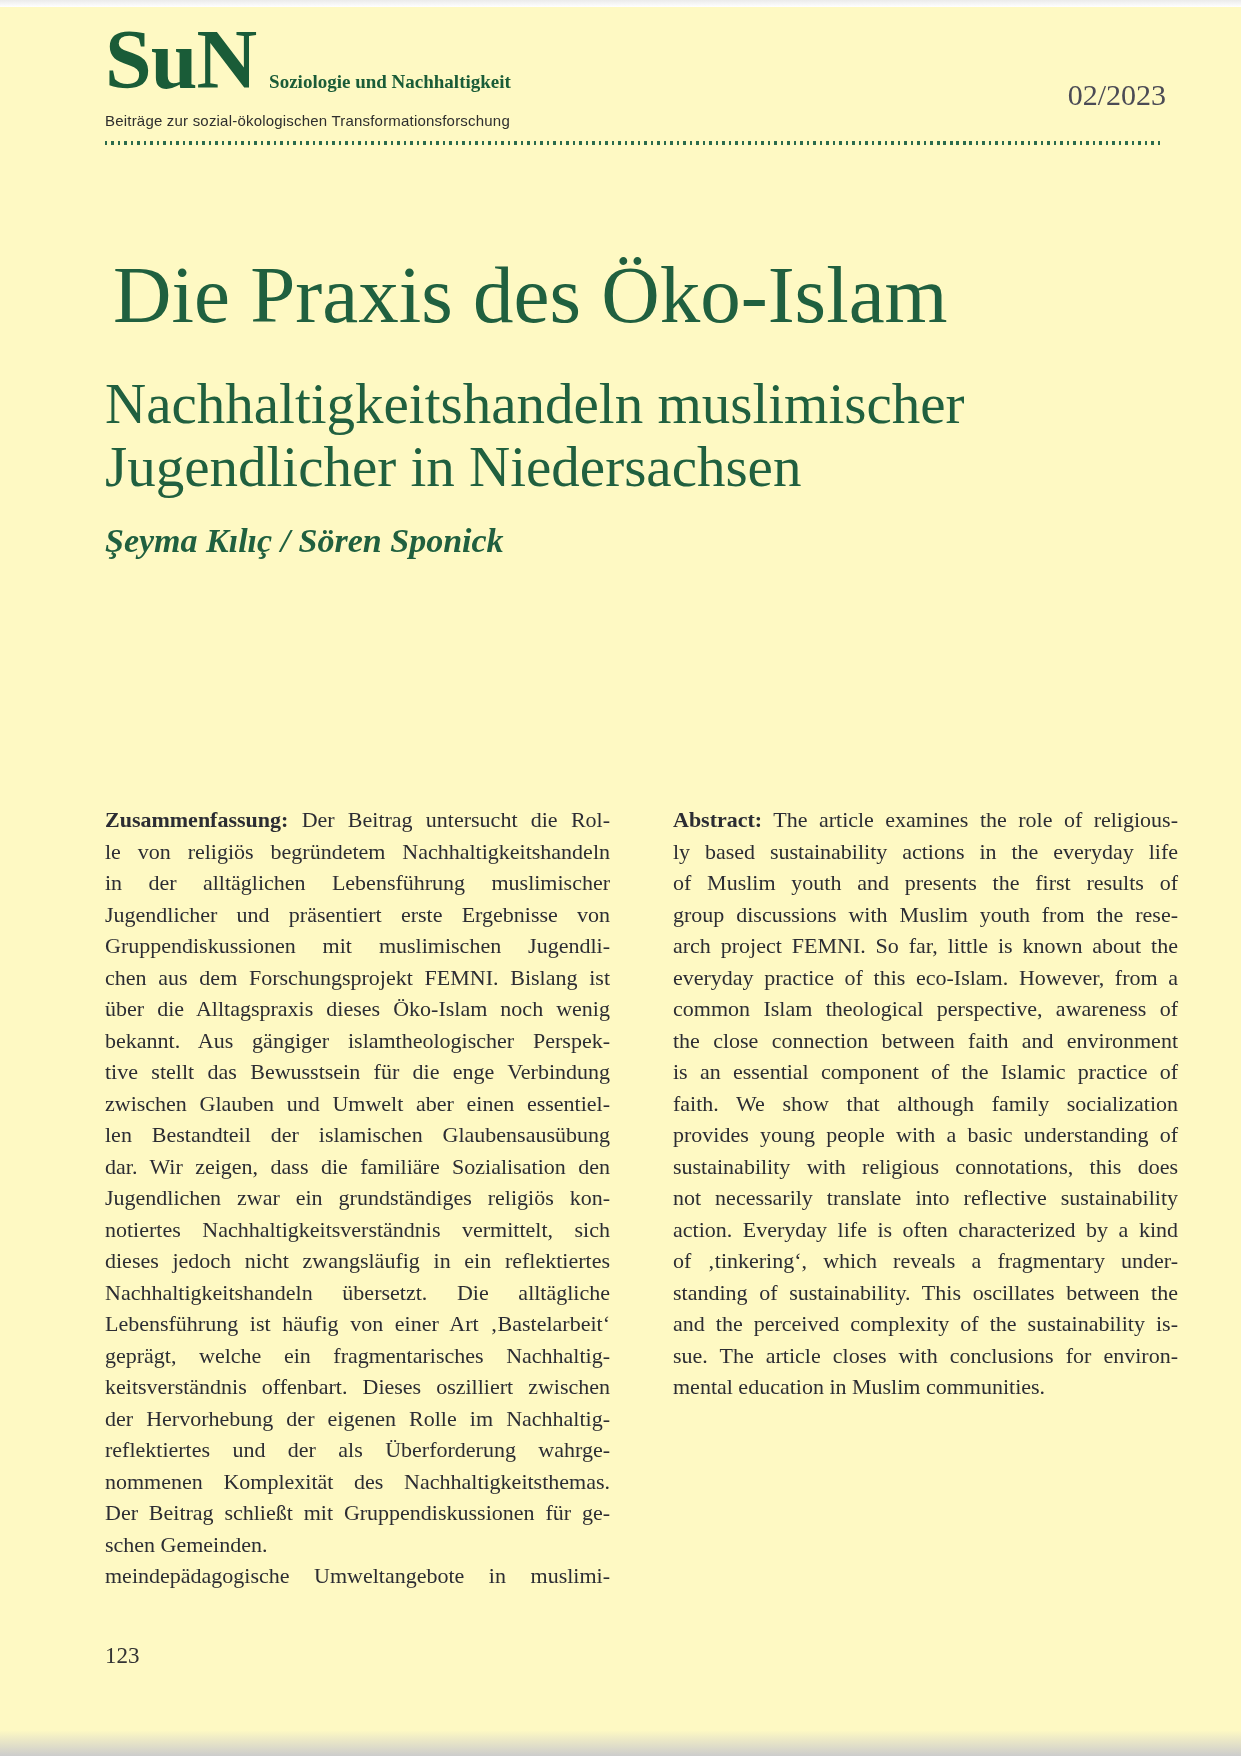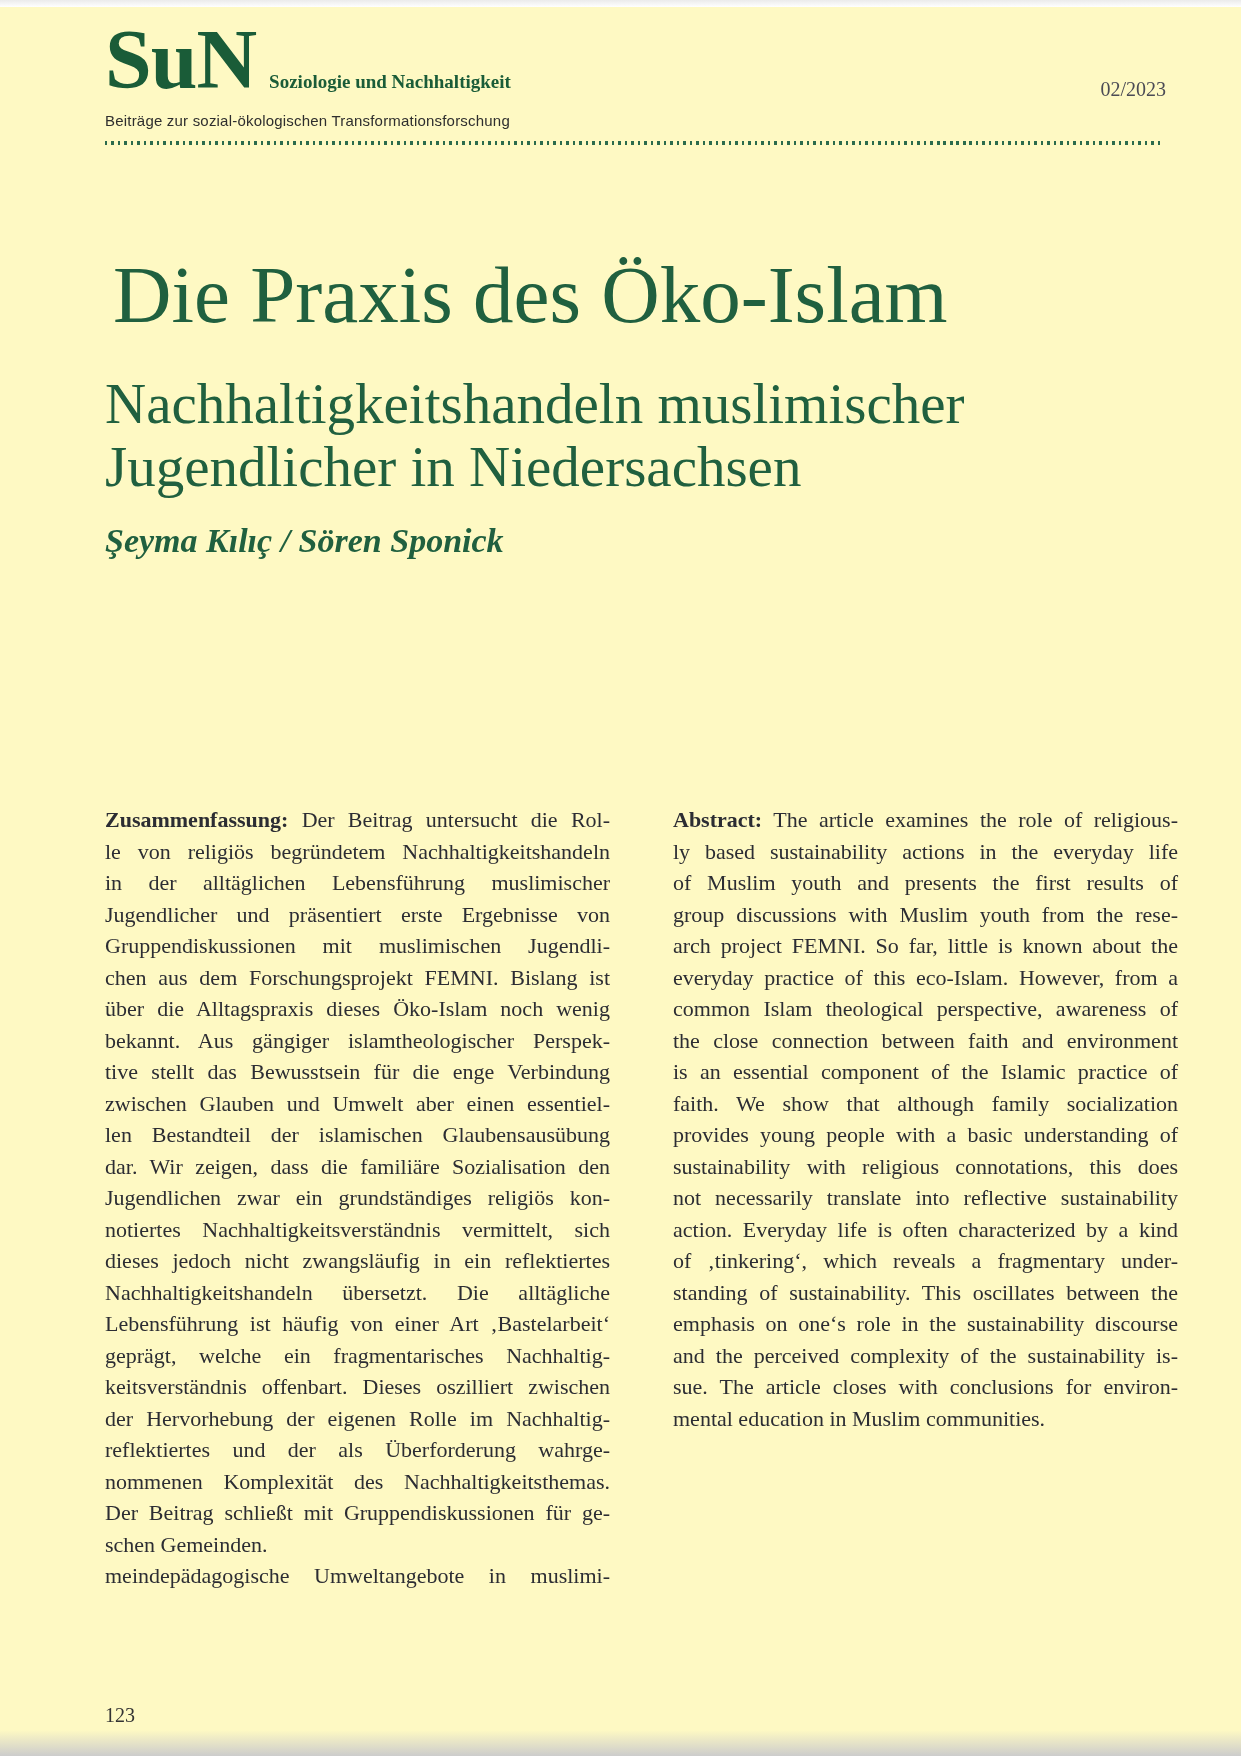--- a/index.html
+++ b/index.html
@@ -35,21 +35,21 @@
   }
   .tagline {
     font-family: "Liberation Sans", sans-serif;
     font-size: 15px;
     color: var(--tagline-gray, #2e2e2e);
     margin-top: 10px;
     letter-spacing: 0.2px;
   }
   .issue {
     position: absolute; right: 0; top: 60px;
-    font-size: 20px;
+    font-size: 30px;
     color: var(--issue-gray, #4b4b55);
   }
   .dotted {
     position: absolute; left: 105px; right: 78px; top: 141px; height: 4px;
     background: repeating-linear-gradient(to right,
       var(--dot-green, #2b6b4c) 0 2.5px, transparent 2.5px 6.5px);
   }
   
   .title {
     position: absolute; left: 103px; top: 245px; margin: 10px;
@@ -83,22 +83,22 @@
   }
   .tline {
     text-align: justify;
     text-align-last: justify;
     white-space: nowrap;
   }
   .tline.last { text-align-last: left; }
   .tline b { font-weight: bold; }
   
   .page-num {
-    position: absolute; left: 105px; top: 1704px;
-    font-size: 20px; color: var(--pagenum-gray, #333333);
+    position: absolute; left: 105px; top: 1643px;
+    font-size: 23px; color: var(--pagenum-gray, #333333);
   }
   .bottom-fade {
     position: absolute; left: 0; right: 0; bottom: 0; height: 26px;
     background: linear-gradient(to bottom, rgba(190,190,190,0) 0%, #cccccc 100%);
   }
 </style>
 </head>
 <body>
 
 <div class="page">
@@ -162,21 +162,20 @@
         <div class="tline">common Islam theological perspective, awareness of</div>
         <div class="tline">the close connection between faith and environment</div>
         <div class="tline">is an essential component of the Islamic practice of</div>
         <div class="tline">faith. We show that although family socialization</div>
         <div class="tline">provides young people with a basic understanding of</div>
         <div class="tline">sustainability with religious connotations, this does</div>
         <div class="tline">not necessarily translate into reflective sustainability</div>
         <div class="tline">action. Everyday life is often characterized by a kind</div>
         <div class="tline">of ‚tinkering‘, which reveals a fragmentary under-</div>
         <div class="tline">standing of sustainability. This oscillates between the</div>
-        <div class="tline">emphasis on one‘s role in the sustainability discourse</div>
         <div class="tline">and the perceived complexity of the sustainability is-</div>
         <div class="tline">sue. The article closes with conclusions for environ-</div>
         <div class="tline last">mental education in Muslim communities.</div>
       </div>
   </main>
 
   <div class="page-num">123</div>
   <div class="bottom-fade"></div>
 </div>
 

